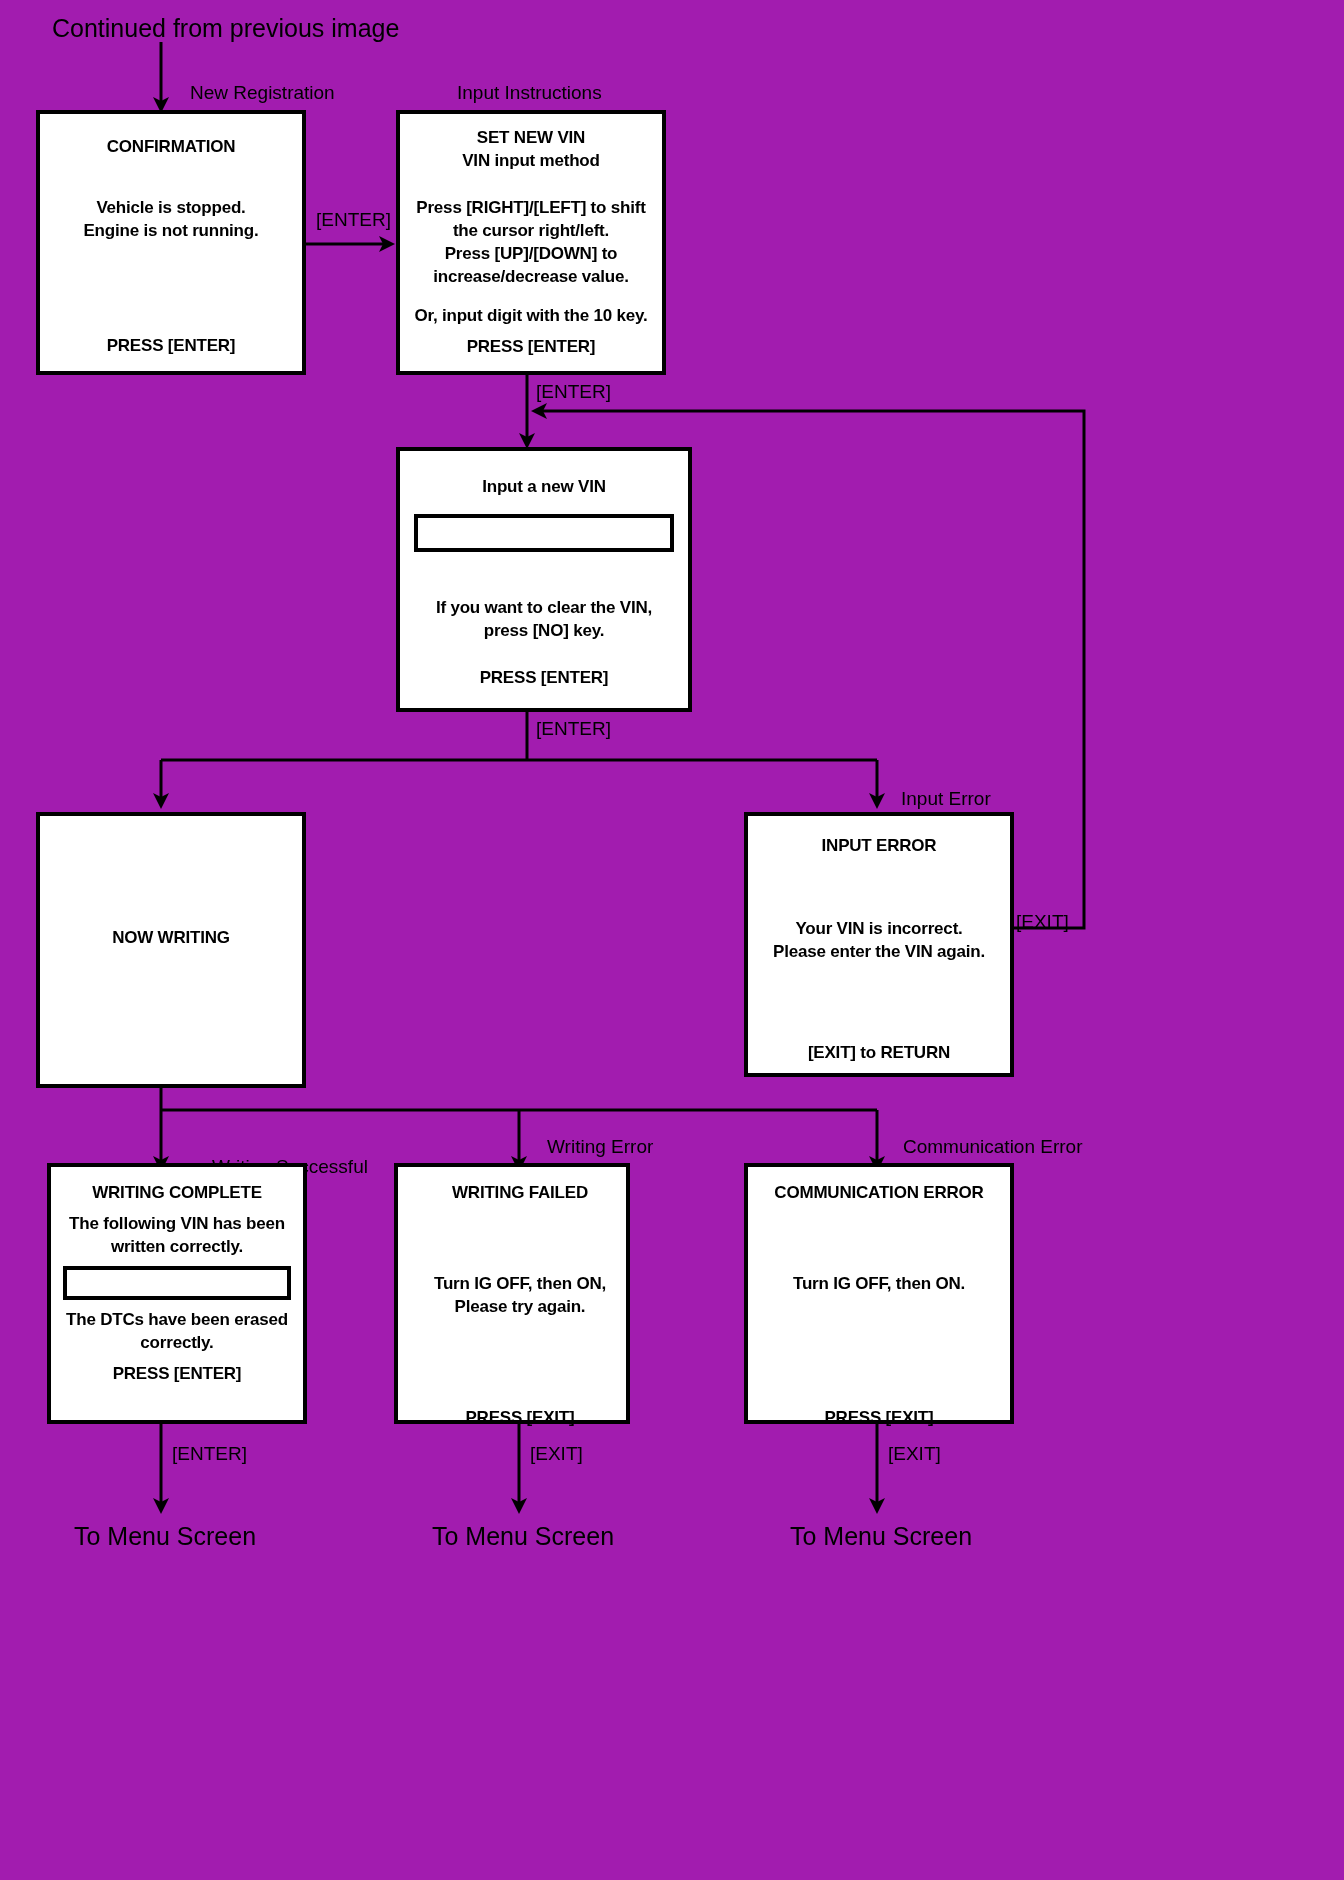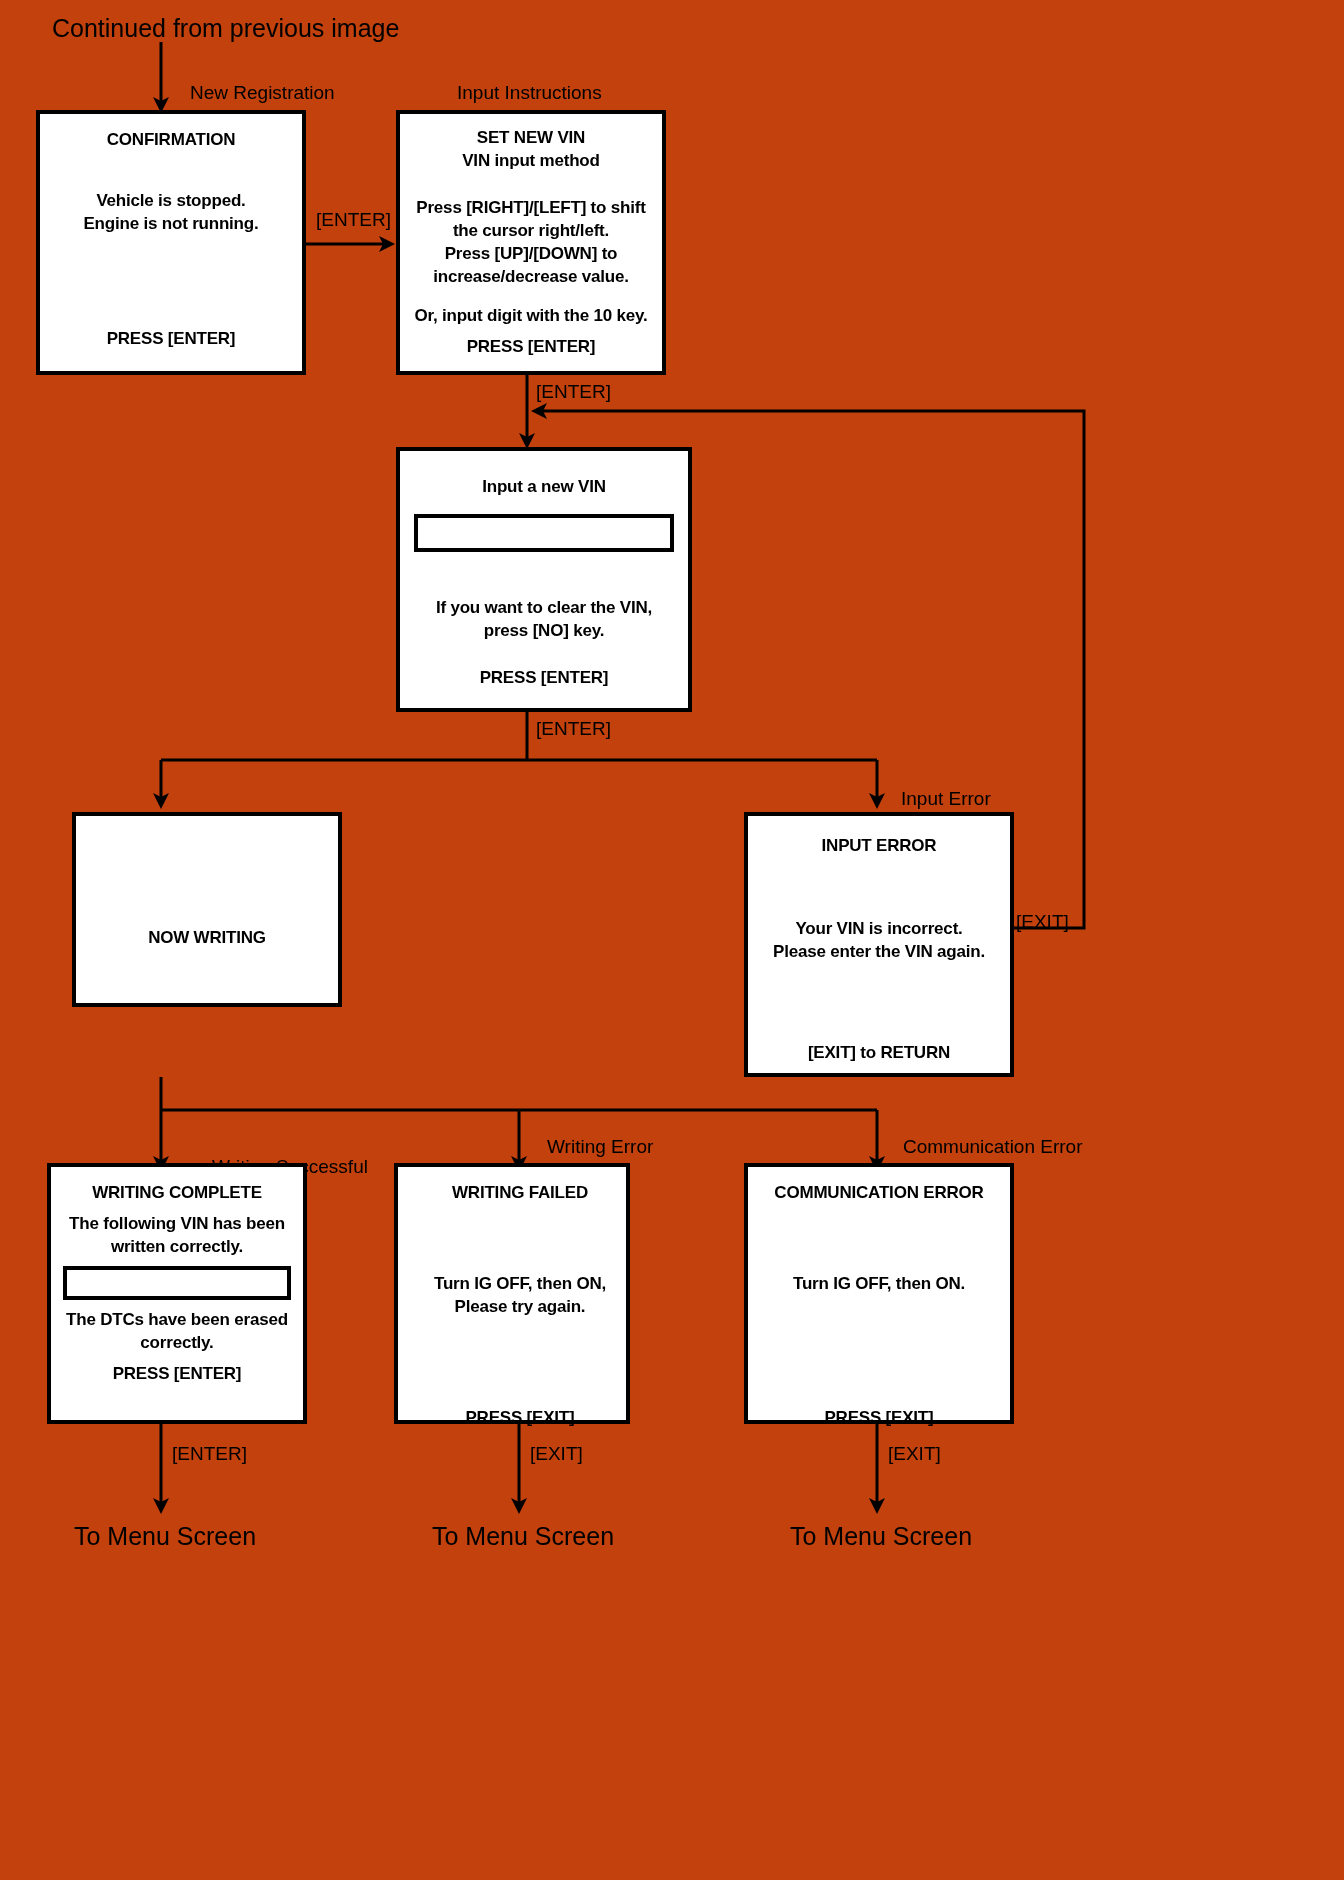--- a/index.html
+++ b/index.html
@@ -4,21 +4,21 @@
 <style>
   html, body {
     margin: 0;
     padding: 0;
     background: #ffffff;
   }
   #stage {
     position: relative;
     width: 1344px;
     height: 1880px;
-    background: #c2410c;
+    background: #a21caf;
     font-family: "Liberation Sans", sans-serif;
     overflow: hidden;
   }
   
   .screen {
     position: absolute;
     box-sizing: border-box;
     border: 4px solid #000000;
     background: #ffffff;
     text-align: center;
@@ -128,21 +128,21 @@
   <div class="flabel" style="left:530px; top:1443px;">[EXIT]</div>
 
   <div class="flabel" style="left:888px; top:1443px;">[EXIT]</div>
 
   <div class="flabel big" style="left:74px; top:1522px;">To Menu Screen</div>
 
   <div class="flabel big" style="left:432px; top:1522px;">To Menu Screen</div>
 
   <div class="flabel big" style="left:790px; top:1522px;">To Menu Screen</div>
 
-  <div class="screen" style="left:36px; top:110px; width:270px; height:265px; padding:14px 10px 0 10px;">
+  <div class="screen" style="left:36px; top:110px; width:270px; height:265px; padding:21px 10px 0 10px;">
     <div class="line">CONFIRMATION</div>
     <div class="gap-lg"></div>
     <div class="gap-sm"></div>
     <div class="line">Vehicle is stopped.</div>
     <div class="line">Engine is not running.</div>
     <div style="height:92px"></div>
     <div class="line">PRESS [ENTER]</div>
   </div>
 
   <div class="screen" style="left:396px; top:110px; width:270px; height:265px; padding:12px 8px 0 8px;">
@@ -165,21 +165,21 @@
     <div class="gap"></div>
     <div class="vinfield"></div>
     <div style="height:44px"></div>
     <div class="line">If you want to clear the VIN,</div>
     <div class="line">press [NO] key.</div>
     <div class="gap"></div>
     <div class="gap-sm"></div>
     <div class="line">PRESS [ENTER]</div>
   </div>
 
-  <div class="screen" style="left:36px; top:812px; width:270px; height:195px; padding:0;margin-left:36px;">
+  <div class="screen" style="left:36px; top:812px; width:270px; height:276px; padding:0;">
     <div class="line" style="position:absolute; left:0; right:0; top:110px;">NOW WRITING</div>
   </div>
 
   <div class="screen" style="left:744px; top:812px; width:270px; height:265px; padding:18px 8px 0 8px;">
     <div class="line">INPUT ERROR</div>
     <div class="gap-lg"></div>
     <div class="gap-lg"></div>
     <div class="line">Your VIN is incorrect.</div>
     <div class="line">Please enter the VIN again.</div>
     <div style="height:78px"></div>

